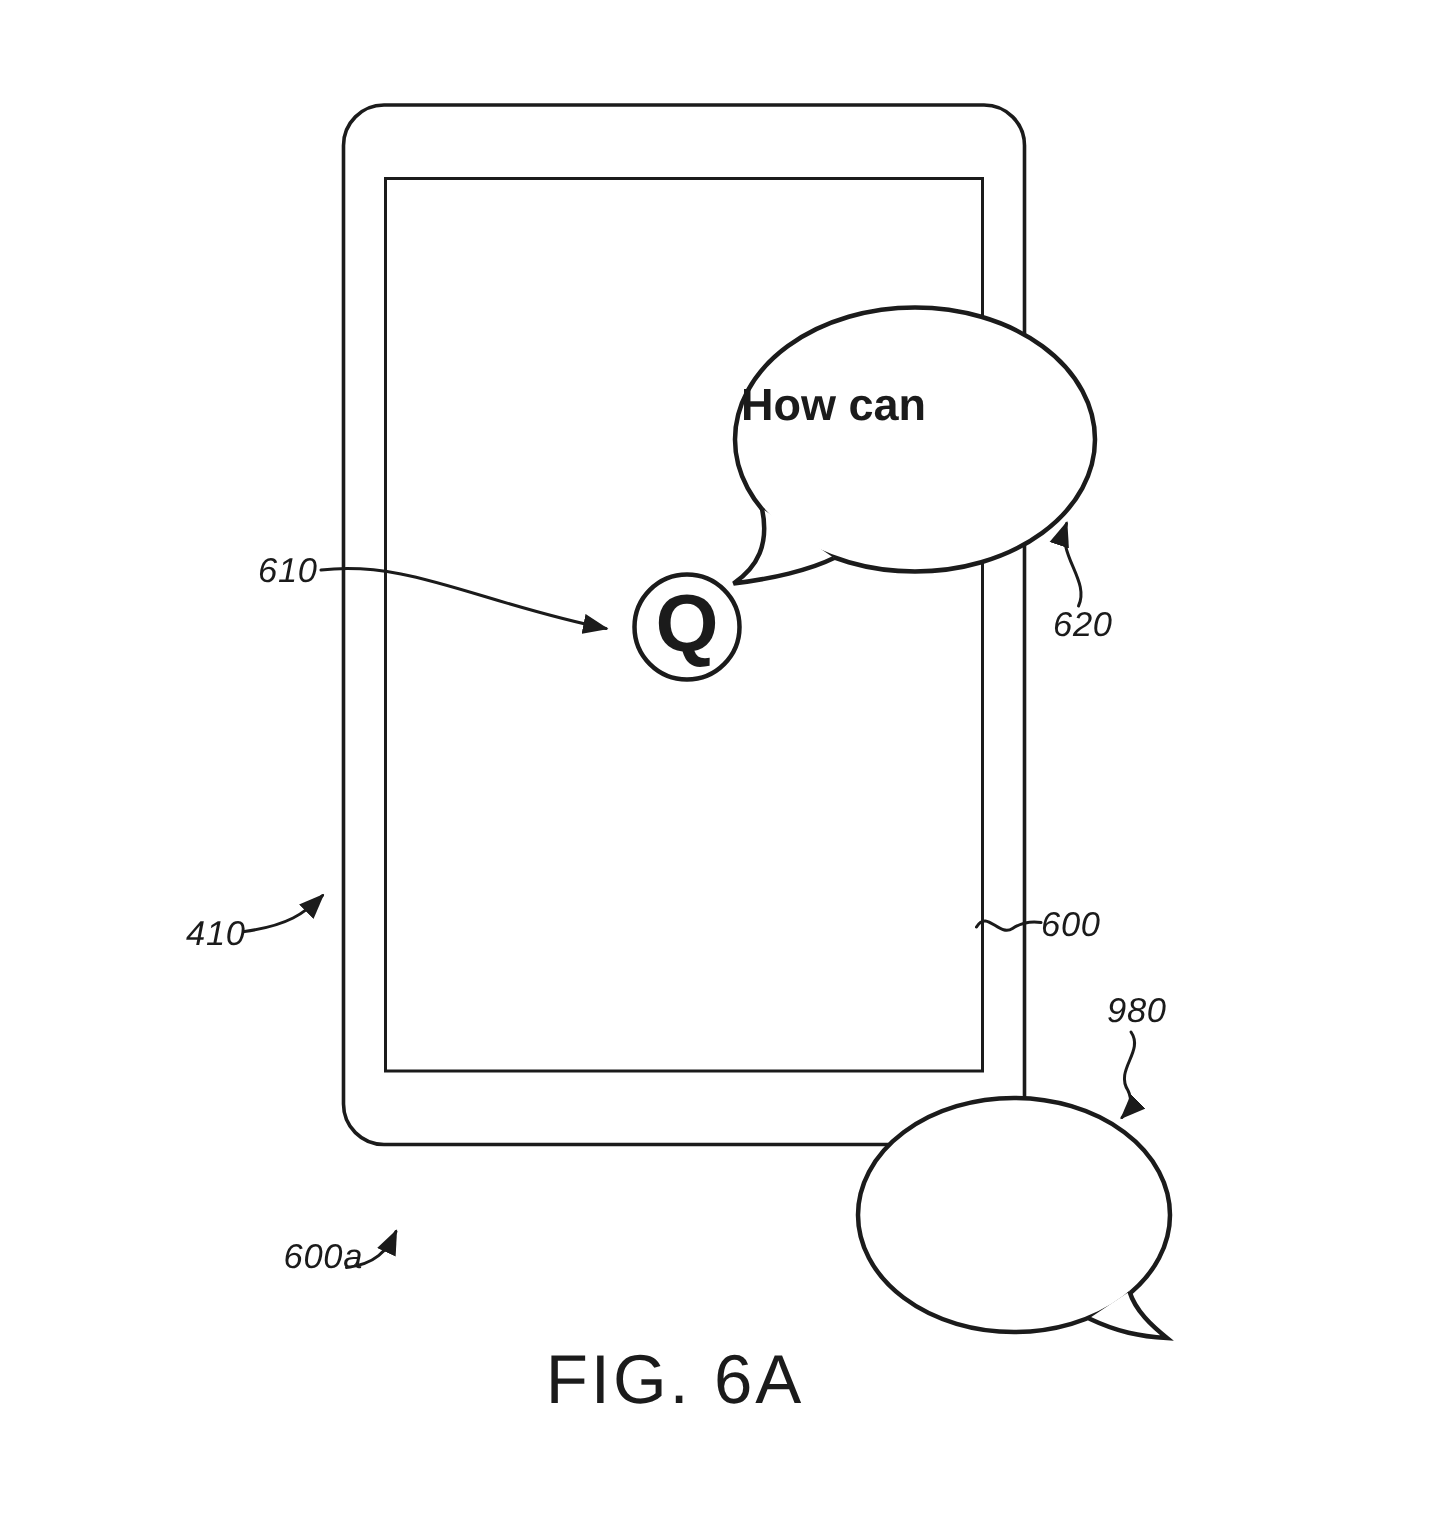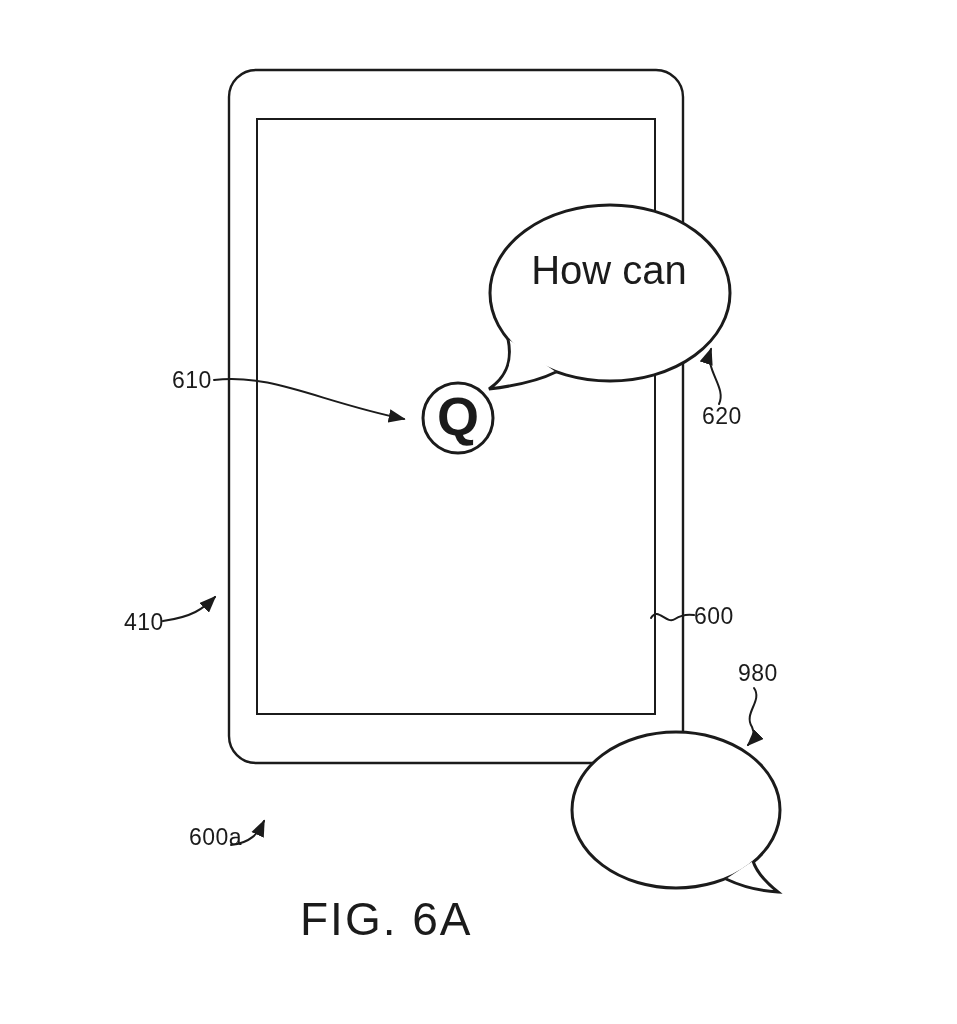--- a/index.html
+++ b/index.html
@@ -10,43 +10,43 @@
     font-family:"Liberation Sans", sans-serif; color:var(--ink);
   }
   #lineart { position:absolute; left:0; top:0; }
   .outline   { fill:var(--paper); stroke:var(--ink); stroke-width:2.4px; }
   .screen    { fill:var(--paper); stroke:var(--ink); stroke-width:2px; }
   .bubble    { fill:var(--paper); stroke:var(--ink); stroke-width:3px; }
   .tail-fill { fill:var(--paper); stroke:none; }
   .tail-line { fill:none; stroke:var(--ink); stroke-width:3px; stroke-linejoin:miter; }
   .leader    { fill:none; stroke:var(--ink); stroke-width:2px; stroke-linecap:round; }
   .txt { position:absolute; color:var(--ink); }
-  .ref-num { font-size:23px; letter-spacing:0.5px; }
+  .ref-num { font-size:23px; letter-spacing:0.5px;font-style:italic; }
   #label-610  { left:172px; top:367px; }
   #label-620  { left:702px; top:403px; }
   #label-410  { left:124px; top:609px; }
   #label-420  { left:694px; top:603px; }
   #label-630  { left:738px; top:660px; }
   #label-600a { left:175px; top:824px;margin-left:14px; }
   #q-glyph {
     left:423px; top:382px; width:70px; height:70px;
     line-height:68px; text-align:center;
     font-size:54px; font-weight:bold;
   }
   #assistant-text {
     left:494px; top:249px; width:230px;
-    text-align:center; font-weight:normal; font-size:40px; line-height:43px;
+    text-align:left; font-weight:bold; font-size:30px; line-height:43px;
   }
   #user-text {
     left:576px; top:759px; width:198px;
     text-align:center; font-weight:bold; font-size:28px; line-height:31px;
   }
   #fig-caption {
     left:300px; top:892px; width:300px;
-    font-size:46px; font-weight:300; letter-spacing:2px;
+    text-align:center; font-size:46px; font-weight:300; letter-spacing:2px;
   }
   .line { display:block; }
 </style>
 </head>
 <body>
 
 <div id="canvas">
 
   <svg id="lineart" width="957" height="1024" viewBox="0 0 957 1024">
     <defs>

